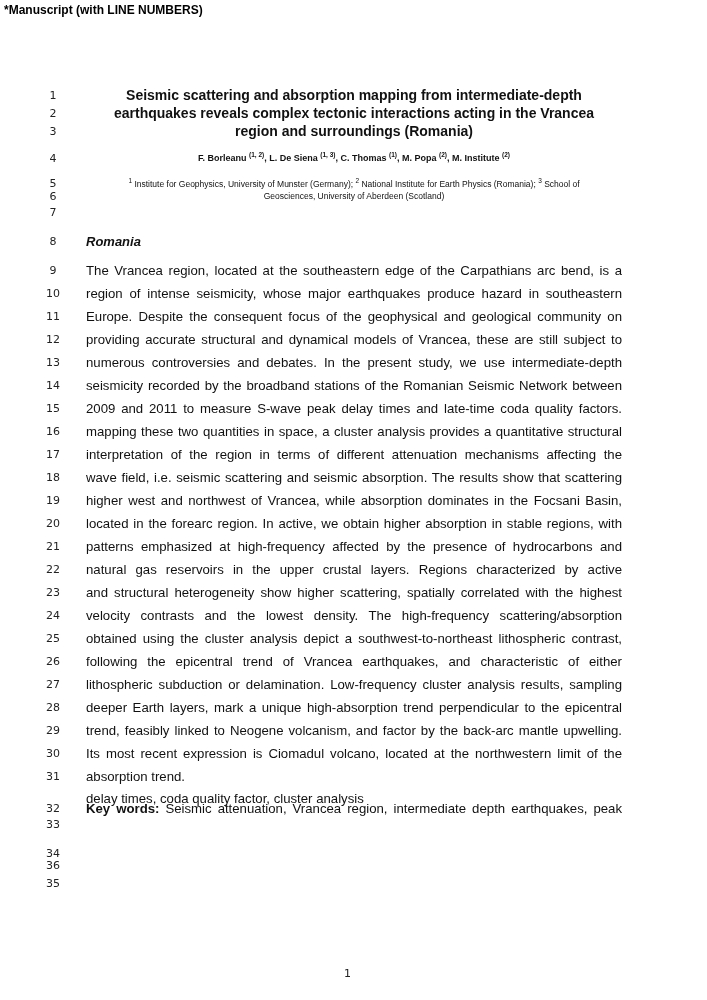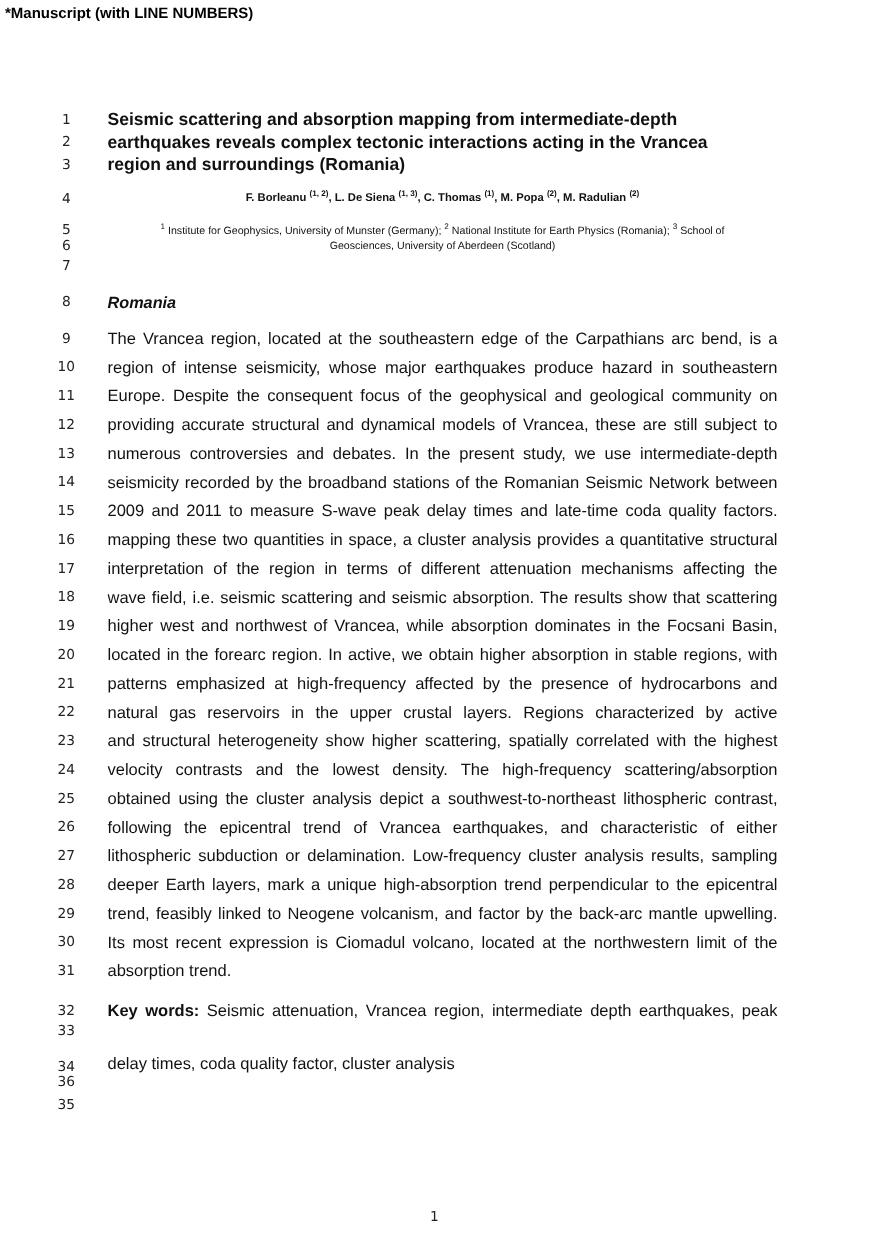--- a/index.html
+++ b/index.html
@@ -1,21 +1,21 @@
 <!DOCTYPE html>
 <html><head>
   <meta charset="utf-8">
   <style>
     html, body { margin: 0; padding: 0; background: #ffffff; }
     body { width: 707px; height: 1000px; position: relative; overflow: hidden; color: #111; font-family: "Liberation Sans", sans-serif; }
     .header-tag { position: absolute; left: 4px; top: 3px; font-weight: bold; font-size: 12px; color: #000; }
     .ln { position: absolute; left: 40px; width: 26px; text-align: center; font-family: "DejaVu Sans", sans-serif; font-size: 11px; color: #222; }
     .line { position: absolute; left: 86px; width: 536px; font-size: 13.2px; white-space: nowrap; }
     .just { text-align: justify; text-align-last: justify; white-space: normal; height: 16px; overflow: hidden; }
-    .title { position: absolute; left: 86px; width: 536px; text-align: left; font-weight: bold; font-size: 14px; white-space: nowrap; }
+    .title { position: absolute; left: 86px; width: 536px; text-align: center; font-weight: bold; font-size: 14px; white-space: nowrap; }
     .authors { position: absolute; left: 86px; width: 536px; text-align: center; font-weight: bold; font-size: 9px; }
     .affil { position: absolute; left: 86px; width: 536px; text-align: center; font-size: 8.5px; white-space: nowrap; }
     sup { font-size: 6.5px; vertical-align: super; line-height: 0; }
     .abstract-head { position: absolute; left: 86px; font-weight: bold; font-style: italic; font-size: 13px; }
     .kw-label { font-weight: bold; }
     .page-num { position: absolute; left: 344px; top: 967px; font-family: "DejaVu Sans", sans-serif; font-size: 11px; color: #222; }
   </style>
 </head>
 <body>
 
@@ -64,21 +64,21 @@
   <div class="title" style="top:87px">Seismic scattering and absorption mapping from intermediate-depth</div>
   <div class="title" style="top:105px">earthquakes reveals complex tectonic interactions acting in the Vrancea</div>
   <div class="title" style="top:123px">region and surroundings (Romania)</div>
 </div>
 
 <div class="authors" style="top:153px">
   <span>F. Borleanu</span> <sup>(1, 2)</sup>,
   <span>L. De Siena</span> <sup>(1, 3)</sup>,
   <span>C. Thomas</span> <sup>(1)</sup>,
   <span>M. Popa</span> <sup>(2)</sup>,
-  <span>M. Radulian</span> <sup>(2)</sup>
+  <span>M. Institute</span> <sup>(2)</sup>
 </div>
 
 <div>
   <div class="affil" style="top:179px"><sup>1</sup><span> Institute for Geophysics, University of Munster (Germany); </span><sup>2</sup><span> National Institute for Earth Physics (Romania); </span><sup>3</sup><span> School of</span></div>
   <div class="affil" style="top:191px">Geosciences, University of Aberdeen (Scotland)</div>
 </div>
 
 <div class="abstract-head" style="top:234px">Romania</div>
 
 <div>
@@ -102,16 +102,16 @@
   <div class="line just" style="top:654px">following the epicentral trend of Vrancea earthquakes, and characteristic of either</div>
   <div class="line just" style="top:677px">lithospheric subduction or delamination. Low-frequency cluster analysis results, sampling</div>
   <div class="line just" style="top:700px">deeper Earth layers, mark a unique high-absorption trend perpendicular to the epicentral</div>
   <div class="line just" style="top:723px">trend, feasibly linked to Neogene volcanism, and factor by the back-arc mantle upwelling.</div>
   <div class="line just" style="top:746px">Its most recent expression is Ciomadul volcano, located at the northwestern limit of the</div>
   <div class="line" style="top:769px">absorption trend.</div>
 </div>
 
 <div>
   <div class="line just" style="top:801px"><span class="kw-label">Key words:</span><span> Seismic attenuation, Vrancea region, intermediate depth earthquakes, peak</span></div>
-  <div class="line" style="top:843px">delay times, coda quality factor, cluster analysis</div>
+  <div class="line" style="top:791px">delay times, coda quality factor, cluster analysis</div>
 </div>
 
 <div class="page-num">1</div>
 
 </body></html>

